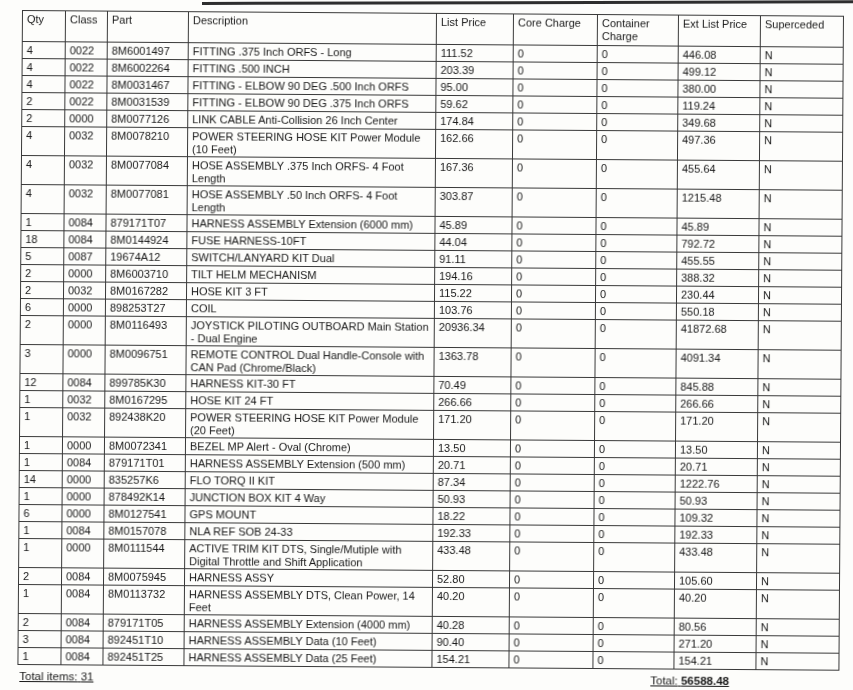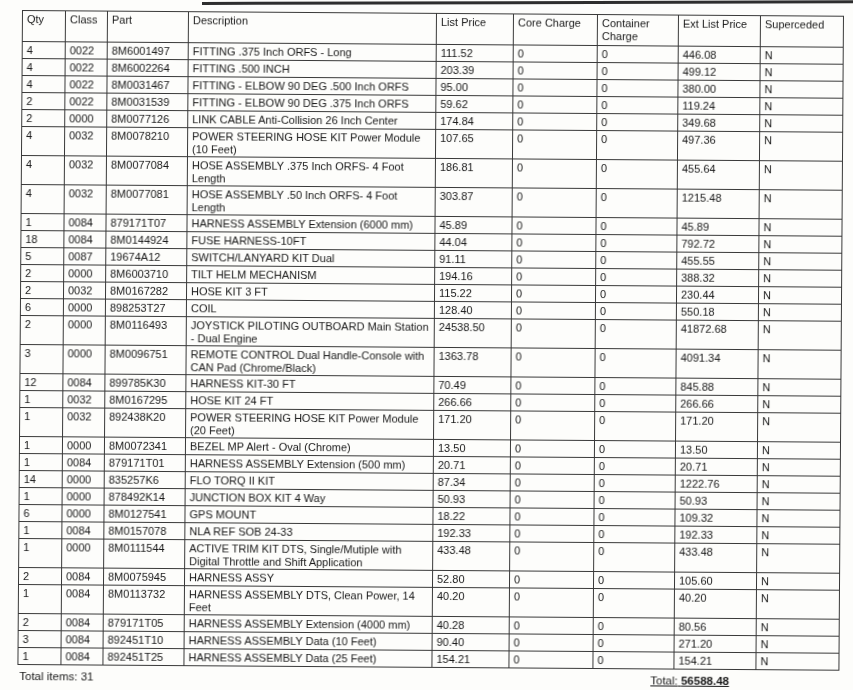--- a/index.html
+++ b/index.html
@@ -44,21 +44,21 @@
     word-wrap: break-word;
   }
   .parts-table thead th { height: 27px; }
   .parts-table tbody td { height: 13px; }
   .totals-row {
     position: relative;
     margin-top: 5px;
     height: 16px;
     font-size: 11.5px;
   }
-  .total-items { position: absolute; left: 2px; top: 0; }
+  .total-items { position: absolute; left: 2px; top: 0; text-decoration: underline; }
   .grand-total { position: absolute; left: 633px; top: 0; text-decoration: underline; }
   .grand-total .value { font-weight: 700; }
 </style>
 </head>
 <body>
 
 <div class="scan-top-line"></div>
 
 <div class="table-wrap">
   <table class="parts-table">
@@ -140,32 +140,32 @@
           <td>0</td>
           <td>0</td>
           <td>349.68</td>
           <td>N</td>
         </tr>
         <tr>
           <td>4</td>
           <td>0032</td>
           <td>8M0078210</td>
           <td>POWER STEERING  HOSE KIT Power Module (10 Feet)</td>
-          <td>107.65</td>
+          <td>162.66</td>
           <td>0</td>
           <td>0</td>
           <td>497.36</td>
           <td>N</td>
         </tr>
         <tr>
           <td>4</td>
           <td>0032</td>
           <td>8M0077084</td>
           <td>HOSE ASSEMBLY .375 Inch ORFS- 4 Foot Length</td>
-          <td>186.81</td>
+          <td>167.36</td>
           <td>0</td>
           <td>0</td>
           <td>455.64</td>
           <td>N</td>
         </tr>
         <tr>
           <td>4</td>
           <td>0032</td>
           <td>8M0077081</td>
           <td>HOSE ASSEMBLY .50 Inch ORFS- 4 Foot Length</td>
@@ -228,32 +228,32 @@
           <td>0</td>
           <td>0</td>
           <td>230.44</td>
           <td>N</td>
         </tr>
         <tr>
           <td>6</td>
           <td>0000</td>
           <td>898253T27</td>
           <td>COIL</td>
-          <td>128.40</td>
+          <td>103.76</td>
           <td>0</td>
           <td>0</td>
           <td>550.18</td>
           <td>N</td>
         </tr>
         <tr>
           <td>2</td>
           <td>0000</td>
           <td>8M0116493</td>
           <td>JOYSTICK PILOTING OUTBOARD Main Station - Dual Engine</td>
-          <td>24538.50</td>
+          <td>20936.34</td>
           <td>0</td>
           <td>0</td>
           <td>41872.68</td>
           <td>N</td>
         </tr>
         <tr>
           <td>3</td>
           <td>0000</td>
           <td>8M0096751</td>
           <td>REMOTE CONTROL Dual Handle-Console with CAN  Pad (Chrome/Black)</td>

